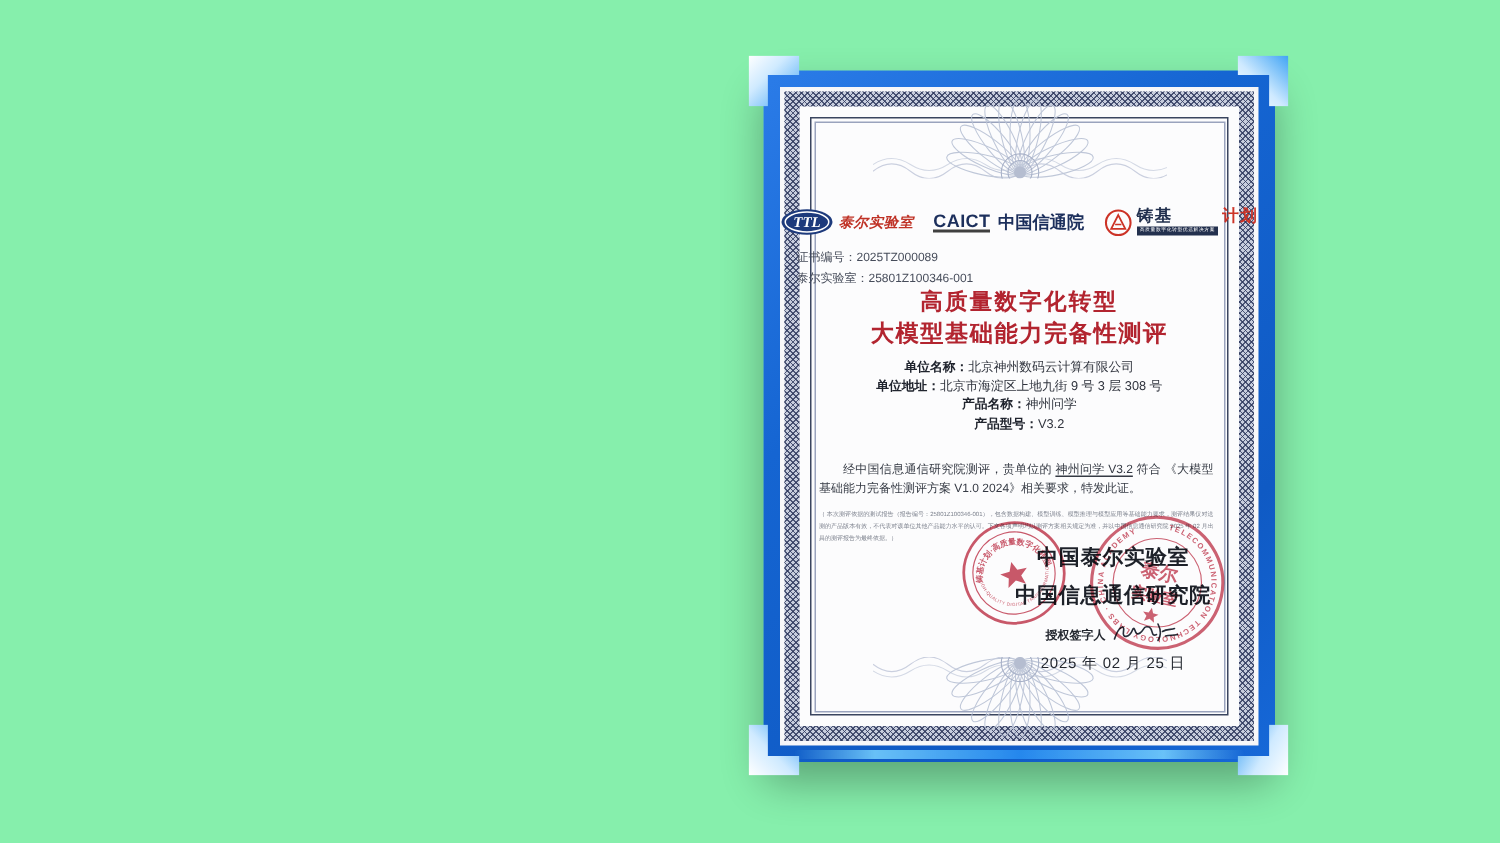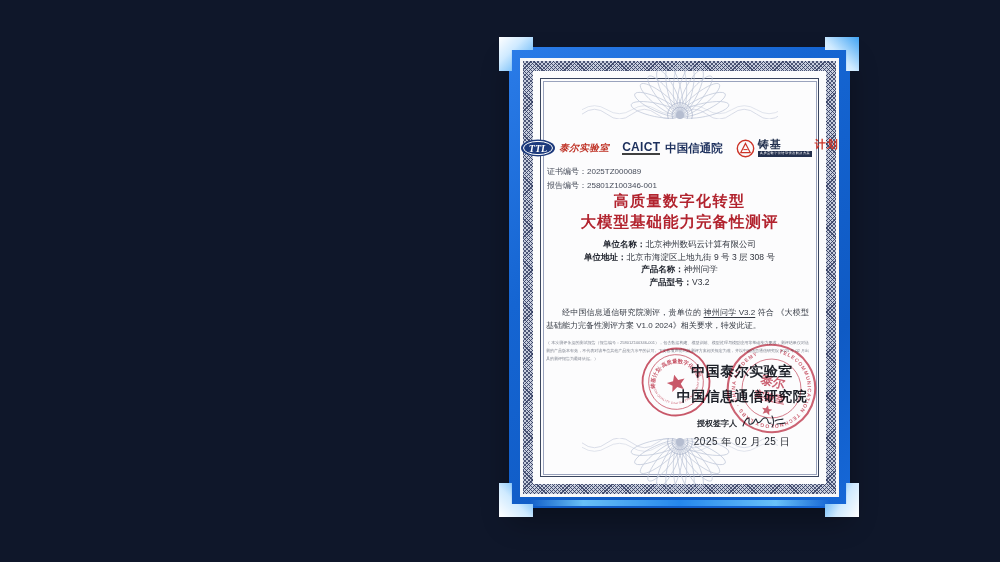--- a/index.html
+++ b/index.html
@@ -1,17 +1,17 @@
 <!DOCTYPE html>
 <html><head>
 <meta charset="utf-8">
 <style>
   * { margin:0; padding:0; box-sizing:border-box; }
   body { width:1000px; height:562px; font-family:"Liberation Sans","DejaVu Sans",sans-serif; }
-  .stage { position:relative; width:1000px; height:562px; background:#0f172a; overflow:hidden; }
+  .stage { position:relative; width:1000px; height:562px; background:#86efac; overflow:hidden; }
 
   
   .frame {
     position:absolute; left:509px; top:47px; width:341px; height:461px;
     background:linear-gradient(140deg,#2b7ce8 0%, #1565d2 35%, #0f5ac4 75%, #1668d8 100%);
     border-radius:7px;
     box-shadow:0 14px 28px rgba(0,0,0,.30);
   }
   .frame::after {
     content:""; position:absolute; left:6%; right:6%; bottom:2px; height:6px;
@@ -61,21 +61,21 @@
   .caict-abbr { font-size:12px; font-weight:800; color:#1c2f5c; letter-spacing:.3px;
     border-bottom:2px solid #404040; line-height:1.05; }
   .caict-cn { font-size:11.5px; font-weight:700; color:#1c2f5c; margin-left:2px; }
   .zj-txt { display:flex; flex-direction:column; align-items:flex-start; gap:1px; }
   .zj-name { font-size:11px; font-weight:800; letter-spacing:1px; line-height:1; }
   .zj-dark { color:#22304e; } .zj-red { color:#cc3327;margin-left:33px; }
   .zj-tag { background:#23304e; color:#fff; font-size:3.2px; letter-spacing:.4px;
     padding:1px 2px; line-height:1.2; white-space:nowrap; }
 
   
-  .cert-nos { position:absolute; left:27px; top:107px; font-size:8px; color:#464c5a; line-height:14px; }
+  .cert-nos { position:absolute; left:11px; top:107px; font-size:8px; color:#464c5a; line-height:14px; }
   .title { position:absolute; left:0; right:0; text-align:center; color:#b2242f; font-weight:800; }
   .title1 { top:134px; font-size:15px; letter-spacing:1.5px; }
   .title2 { top:154px; font-size:15.5px; letter-spacing:1px; }
   .fields { position:absolute; left:0; right:0; top:180px; text-align:center; }
   .field { font-size:8.5px; color:#30343e; line-height:12.6px; }
   .flabel { font-weight:800; color:#20242e; }
 
   
   .bodytext { position:absolute; left:26px; right:30px; top:248px; font-size:8px;
     line-height:13px; color:#353a44; text-align:justify; text-indent:16px; }
@@ -165,21 +165,21 @@
             <div class="zj-name">
               <span class="zj-dark">铸基</span><span class="zj-red">计划</span>
             </div>
             <div class="zj-tag">高质量数字化转型优选解决方案</div>
           </div>
         </div>
       </div>
 
       <div class="cert-nos">
         <div><span>证书编号：</span><span>2025TZ000089</span></div>
-        <div><span>报告编号：</span><span>25801Z100346-001</span></div>
+        <div><span>泰尔实验室：</span><span>25801Z100346-001</span></div>
       </div>
 
       <div class="title title1">高质量数字化转型</div>
       <div class="title title2">大模型基础能力完备性测评</div>
 
       <div class="fields">
         <div class="field"><span class="flabel">单位名称：</span><span>北京神州数码云计算有限公司</span></div>
         <div class="field"><span class="flabel">单位地址：</span><span>北京市海淀区上地九街 9 号 3 层 308 号</span></div>
         <div class="field"><span class="flabel">产品名称：</span><span>神州问学</span></div>
         <div class="field"><span class="flabel">产品型号：</span><span>V3.2</span></div>

